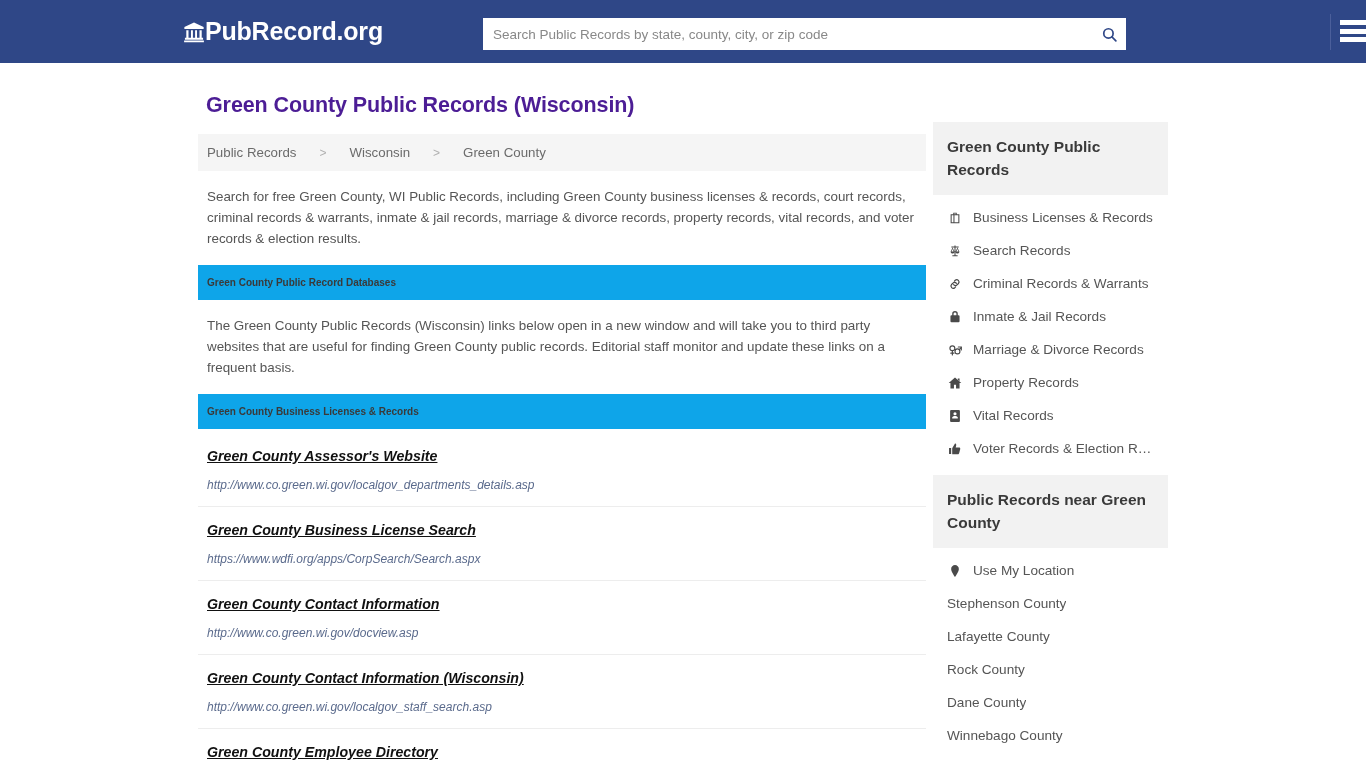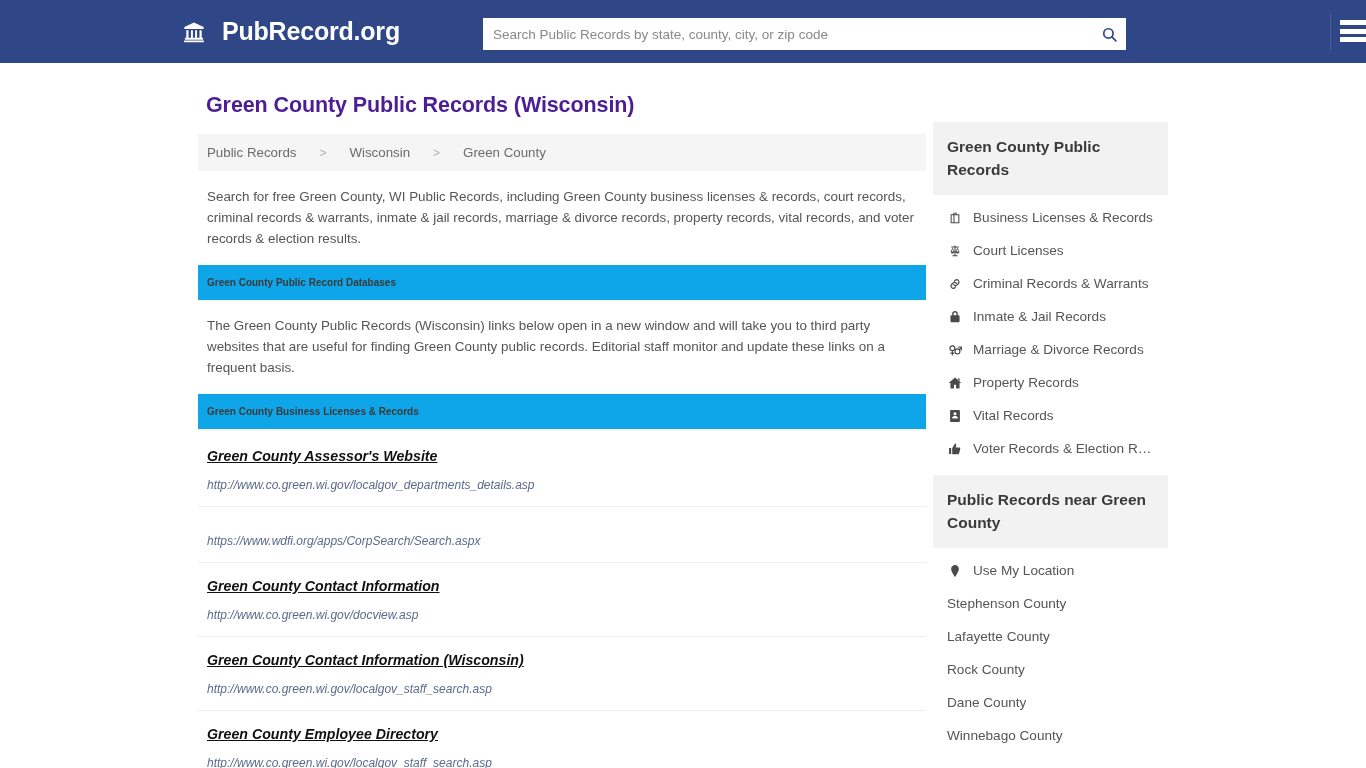--- a/index.html
+++ b/index.html
@@ -27,21 +27,21 @@
     margin: 0 auto;
     display: flex;
     align-items: center;
     height: 100%;
     position: relative;
   }
 
   #brand {
     display: flex;
     align-items: center;
-    gap: 17px;
+    gap: 0;
     color: #ffffff;
     text-decoration: none;
     flex: 0 0 auto;
     margin-left: 0px;
   }
   #brand .bank-icon {
     display: block;
     width: 22px;
     height: 22px;
     color: #fff;
@@ -291,20 +291,21 @@
     <p class="intro-text">The Green County Public Records (Wisconsin) links below open in a new window and will take you to third party websites that are useful for finding Green County public records. Editorial staff monitor and update these links on a frequent basis.</p>
 
     <h2 class="section-bar">Green County Business Licenses &amp; Records</h2>
 
     <div class="link-row">
       <a class="link-title" href="#">Green County Assessor's Website</a>
       <span class="link-url">http://www.co.green.wi.gov/localgov_departments_details.asp</span>
     </div>
 
     <div class="link-row">
+      <a class="link-title" href="#">Green County Business License Search</a>
       <span class="link-url">https://www.wdfi.org/apps/CorpSearch/Search.aspx</span>
     </div>
 
     <div class="link-row">
       <a class="link-title" href="#">Green County Contact Information</a>
       <span class="link-url">http://www.co.green.wi.gov/docview.asp</span>
     </div>
 
     <div class="link-row">
       <a class="link-title" href="#">Green County Contact Information (Wisconsin)</a>
@@ -332,21 +333,21 @@
           </span>
           <span class="lbl">Business Licenses &amp; Records</span>
         </a>
 
         <a class="side-item" href="#">
           <span class="ico">
             <svg viewBox="0 0 24 24" fill="currentColor" aria-hidden="true">
                 <path d="M11.1 2.4h1.8v1.8h5.4v1.8h-2.1l3.3 7.2c0 1.9-1.6 3-3.3 3s-3.3-1.1-3.3-3l3.3-7.2h-3.3v13.2h3.6v1.8H7.5v-1.8h3.6V6h-3.3l3.3 7.2c0 1.9-1.6 3-3.3 3s-3.3-1.1-3.3-3L7.8 6H5.7V4.2h5.4V2.4zM7.8 8.7 6 12.9h3.6L7.8 8.7zm8.4 0-1.8 4.2h3.6l-1.8-4.2z"></path>
               </svg>
           </span>
-          <span class="lbl">Court Licenses</span>
+          <span class="lbl">Search Records</span>
         </a>
 
         <a class="side-item" href="#">
           <span class="ico">
             <svg viewBox="0 0 24 24" fill="none" stroke="currentColor" stroke-width="2.1" stroke-linecap="round" aria-hidden="true">
                 <path d="M9.6 13.2a3.9 3.9 0 0 0 5.9.4l2.4-2.4a3.9 3.9 0 0 0-5.5-5.5l-1.4 1.3"></path>
                 <path d="M14.4 10.8a3.9 3.9 0 0 0-5.9-.4l-2.4 2.4a3.9 3.9 0 0 0 5.5 5.5l1.4-1.3"></path>
               </svg>
           </span>
           <span class="lbl">Criminal Records &amp; Warrants</span>

